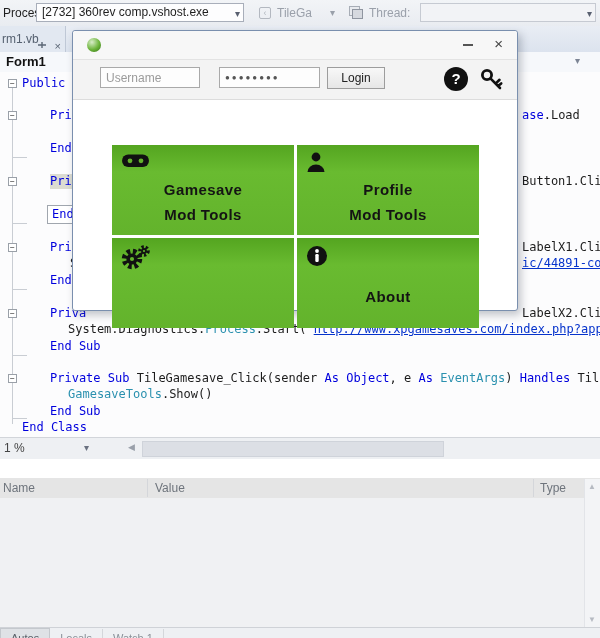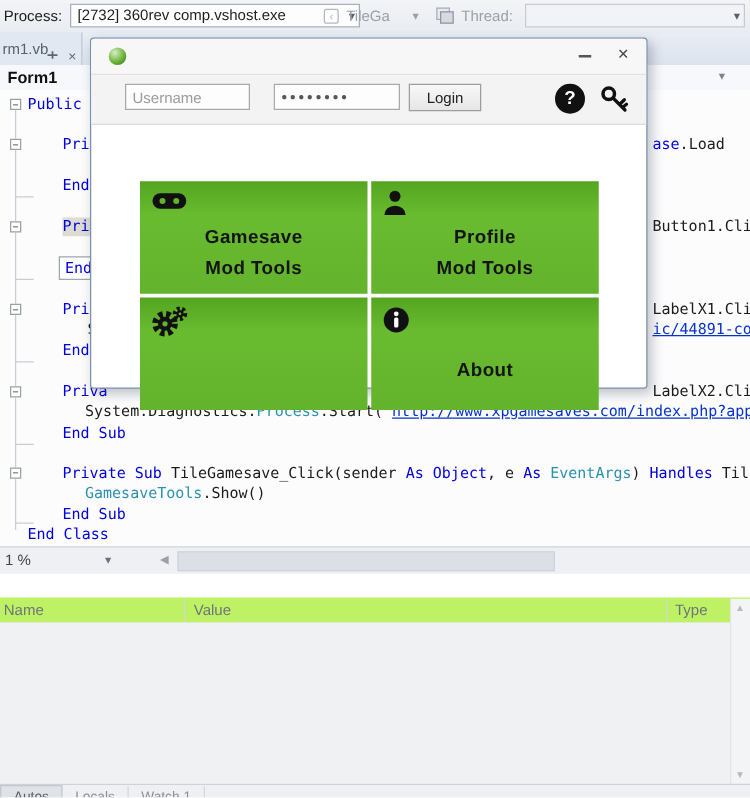--- a/index.html
+++ b/index.html
@@ -44,21 +44,21 @@
   .hscroll .caret{position:absolute;left:84px;top:4px;color:#6a7180;font-size:10px;}
   .hscroll .larrow{position:absolute;left:128px;top:4px;color:#9aa0aa;font-size:9px;}
   .hscroll .thumb{position:absolute;left:142px;top:3px;width:300px;height:14px;background:#dcdfe5;border:1px solid #cfd3da;}
   
   .autos-bar{position:absolute;left:0;top:459px;width:600px;height:19px;background:#1f71b8;
              background-image:radial-gradient(rgba(255,255,255,.5) .8px,transparent 1px);background-size:4px 4px;margin-top:36px;}
   .autos-bar .title{position:absolute;left:0;top:0;height:19px;line-height:19px;padding:0 8px 0 3px;
                     background:#1f71b8;color:#fff;font-size:11px;}
   .autos-bar .btn{position:absolute;top:0;height:19px;line-height:19px;background:#1f71b8;color:#fff;
                   padding:0 4px;font-size:11px;cursor:pointer;}
-  .autos-head{position:absolute;left:0;top:478px;width:600px;height:20px;background:#bef264;border-bottom:1px solid #d8dade;}
+  .autos-head{position:absolute;left:0;top:478px;width:600px;height:20px;background:#e5e5e5;border-bottom:1px solid #d8dade;}
   .autos-head .col{position:absolute;top:3px;color:#6e747c;}
   .autos-head .sep{position:absolute;top:1px;width:1px;height:18px;background:#d4d6da;}
   .autos-body{position:absolute;left:0;top:498px;width:600px;height:129px;background:#f0f1f3;}
   .vscroll{position:absolute;left:584px;top:479px;width:16px;height:148px;background:#f3f4f6;border-left:1px solid #e2e4e8;}
   .vscroll .arr{position:absolute;left:3px;font-size:8px;color:#b6bac2;}
   .autos-tabs{position:absolute;left:0;top:627px;width:600px;height:20px;background:#eef0f3;border-top:1px solid #cfd2d7;}
   .autos-tabs .btab{display:inline-block;height:20px;line-height:18px;padding:0 10px;color:#8a9098;font-size:11px;
                     border-right:1px solid #d4d7db;}
   .autos-tabs .btab.sel{background:#dfe2e6;border:1px solid #c4c8cd;color:#5a6068;}
   
@@ -87,21 +87,21 @@
                color:#141414;line-height:25px;letter-spacing:.4px;}
   .tile .ttext.single{top:46px;}
 </style>
 </head>
 <body>
 
 <div id="screen">
 
   <div class="toolbar">
     <span class="lbl" style="left:3px">Process:</span>
-    <div class="combo" style="left:56px;width:232px">
+    <div class="combo" style="left:36px;width:208px">
       <span>[2732] 360rev comp.vshost.exe</span>
       <span class="caret">▾</span>
     </div>
     <span class="mini-icon suspend-ic" style="left:259px;top:7px">‹</span>
     <span class="lbl dis" style="left:277px">TileGa</span>
     <span class="caret lbl dis" style="left:330px;top:7px;font-size:10px">▾</span>
     <span class="mini-icon thread-ic" style="left:349px;top:6px">
       <span class="p1"></span>
         <span class="p2"></span>
     </span>

